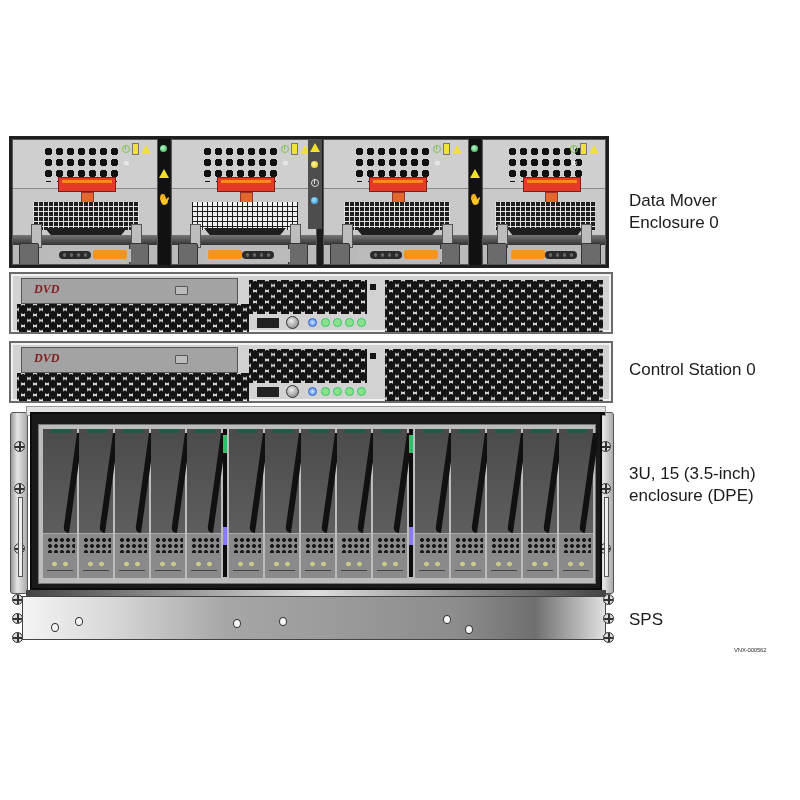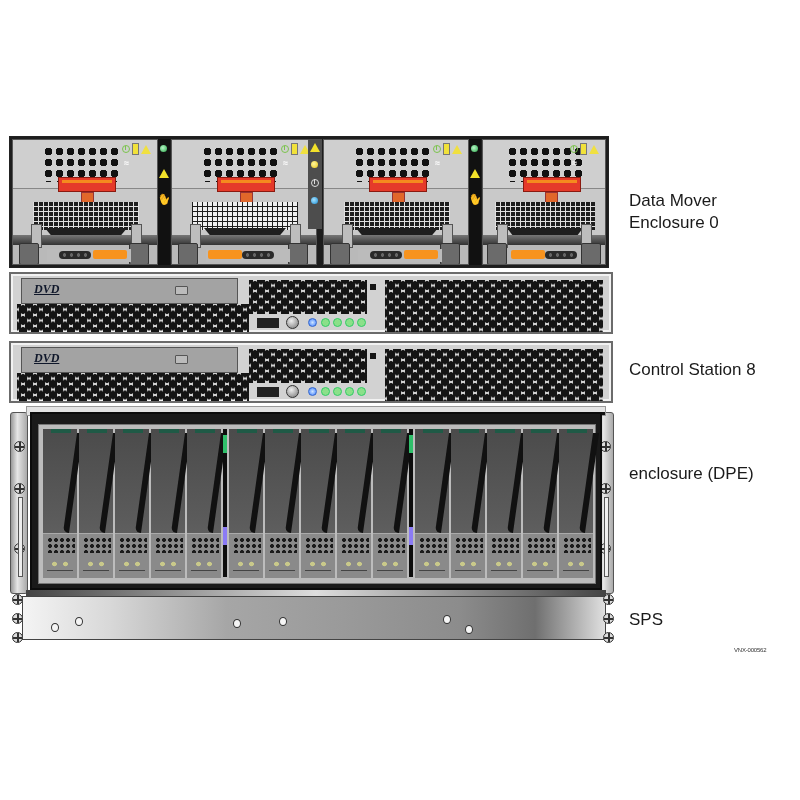--- a/index.html
+++ b/index.html
@@ -41,21 +41,21 @@
   .led-yellow { width:7px; height:7px; border-radius:50%; background:radial-gradient(circle at 40% 40%, #fff6a0, #e7c413); }
   .led-blue { width:7px; height:7px; border-radius:50%; background:radial-gradient(circle at 40% 40%, #a6e1ff, #1a8fd6); }
   .warn-yl { width:0; height:0; border-left:5px solid transparent; border-right:5px solid transparent; border-bottom:9px solid #f2e12a; }
   .power-white { width:8px; height:8px; border:1.5px solid #ddd; border-radius:50%; position:relative; box-sizing:border-box;}
   .power-white::after { content:""; position:absolute; left:2.2px; top:-1px; width:1px; height:5px; background:#ddd; }
   .esd { width:10px; height:12px; color:#f59b28; font-size:11px; line-height:12px; text-align:center; transform:rotate(-20deg); }
 
   
   .cs { left:9px; width:604px; height:62px; background:#d2d2d2; border:2px solid #6b6b6b; box-sizing:border-box; box-shadow:inset 0 0 0 2px #f2f2f2; }
   .cs .dvd { position:absolute; left:10px; top:4px; width:215px; height:24px; background:#a3a3a3; border:1px solid #555; }
-  .cs .dvd-logo { position:absolute; left:12px; top:3px; color:#0f172a; font-family:"Liberation Serif", serif; font-style:italic; font-weight:bold; font-size:12px; text-decoration:underline; }
+  .cs .dvd-logo { position:absolute; left:12px; top:3px; color:#7f1d1d; font-family:"Liberation Serif", serif; font-style:italic; font-weight:bold; font-size:12px; }
   .cs .eject { position:absolute; left:153px; top:7px; width:11px; height:7px; border:1px solid #555; background:#bbb; border-radius:1px; }
   .hex { position:absolute; background-image: radial-gradient(circle, #141414 4px, transparent 4.5px), radial-gradient(circle, #141414 4px, transparent 4.5px);
     background-size: 12px 11px; background-position: 0 0, 6px 5.5px; }
   .cs .usb { position:absolute; left:246px; top:44px; width:22px; height:10px; background:#222; }
   .cs .btn { position:absolute; left:275px; top:42px; width:11px; height:11px; border-radius:50%; background:radial-gradient(circle at 40% 35%, #eee, #777); border:1px solid #333; }
   .cs .led { position:absolute; top:44px; width:7px; height:7px; border-radius:50%; border:1px solid #3c6; background:#8be08a; }
   .cs .led.blue { border-color:#36c; background:radial-gradient(circle, #cfe6ff, #3a7bff); }
   .cs .sq { position:absolute; left:359px; top:10px; width:6px; height:6px; background:#151515; }
 
   
@@ -410,21 +410,22 @@
 <div class="screw abs" style="left:603px; top:613px;"></div>
 <div class="screw abs" style="left:603px; top:632px;"></div>
 
 <div class="label" style="top:190px;">
   <div>Data Mover</div>
   <div>Enclosure 0</div>
 </div>
 <div class="label" style="top:292px;">
 </div>
 <div class="label" style="top:359px;">
-  <div>Control Station 8</div>
+  <div>Control Station 0</div>
 </div>
 <div class="label" style="top:463px;">
+  <div>3U, 15 (3.5-inch)</div>
   <div>enclosure (DPE)</div>
 </div>
 <div class="label" style="top:609px;">
   <div>SPS</div>
 </div>
 <div class="code">VNX-000562</div>
 
 </body></html>

